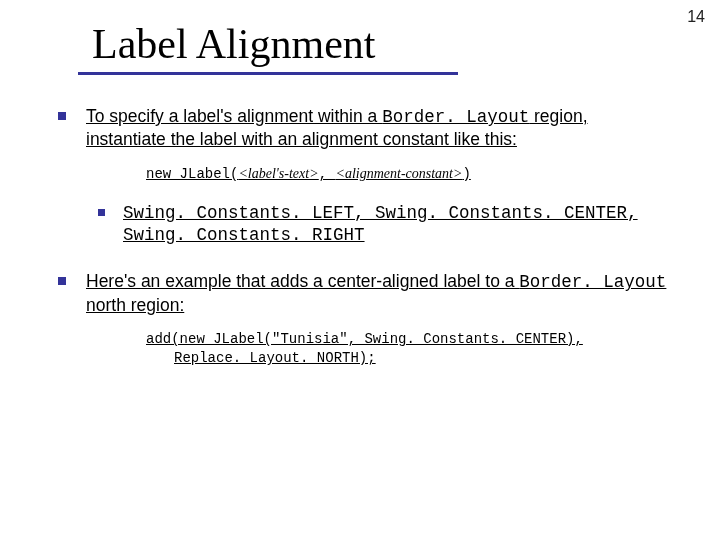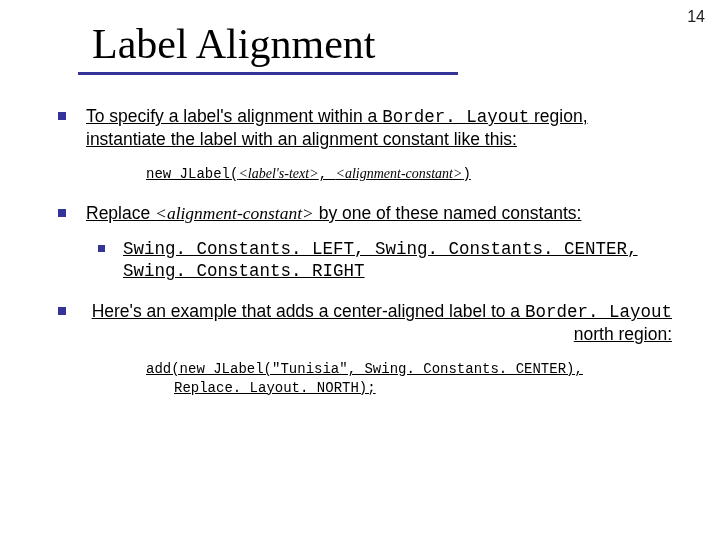--- a/index.html
+++ b/index.html
@@ -67,21 +67,21 @@
   }
   .code-block {
     font-family: "Courier New", Courier, monospace;
     font-size: 14px;
     padding-left: 88px;
     margin-bottom: 18px;
     line-height: 1.35;
   }
   .code-block .indent { padding-left: 28px; display: block; }
   .italic { font-style: italic; font-family: "Times New Roman", Times, serif; }
-  .spacer-top { margin-top: 17px; text-align: right; }
+  .spacer-top { margin-top: 24px; }
 </style>
 </head>
 <body>
 
 <div class="page-number">14</div>
 
 <h1 class="title">Label Alignment</h1>
 <div class="title-underline"></div>
 
 <div class="content">
@@ -90,26 +90,20 @@
     <div class="bullet"></div>
     <div class="btext">
       <span>To specify a label's alignment within a </span><span class="code-inline">Border. Layout</span><span> region, instantiate the label with an alignment constant like this:</span>
     </div>
   </div>
 
   <div class="code-block">
     <span>new JLabel(</span><span class="italic">&lt;label's-text&gt;</span><span>, </span><span class="italic">&lt;alignment-constant&gt;</span><span>)</span>
   </div>
 
-  <div class="bullet-row">
-    <div class="bullet"></div>
-    <div class="btext">
-      <span>Replace </span><span class="italic">&lt;alignment-constant&gt;</span><span> by one of these named constants:</span>
-    </div>
-  </div>
 
   <div class="bullet-row level2">
     <div class="bullet small"></div>
     <div class="btext code-inline">Swing. Constants. LEFT, Swing. Constants. CENTER, Swing. Constants. RIGHT</div>
   </div>
 
   <div class="bullet-row spacer-top">
     <div class="bullet"></div>
     <div class="btext">
       <span>Here's an example that adds a center-aligned label to a </span><span class="code-inline">Border. Layout</span><span> north region:</span>

